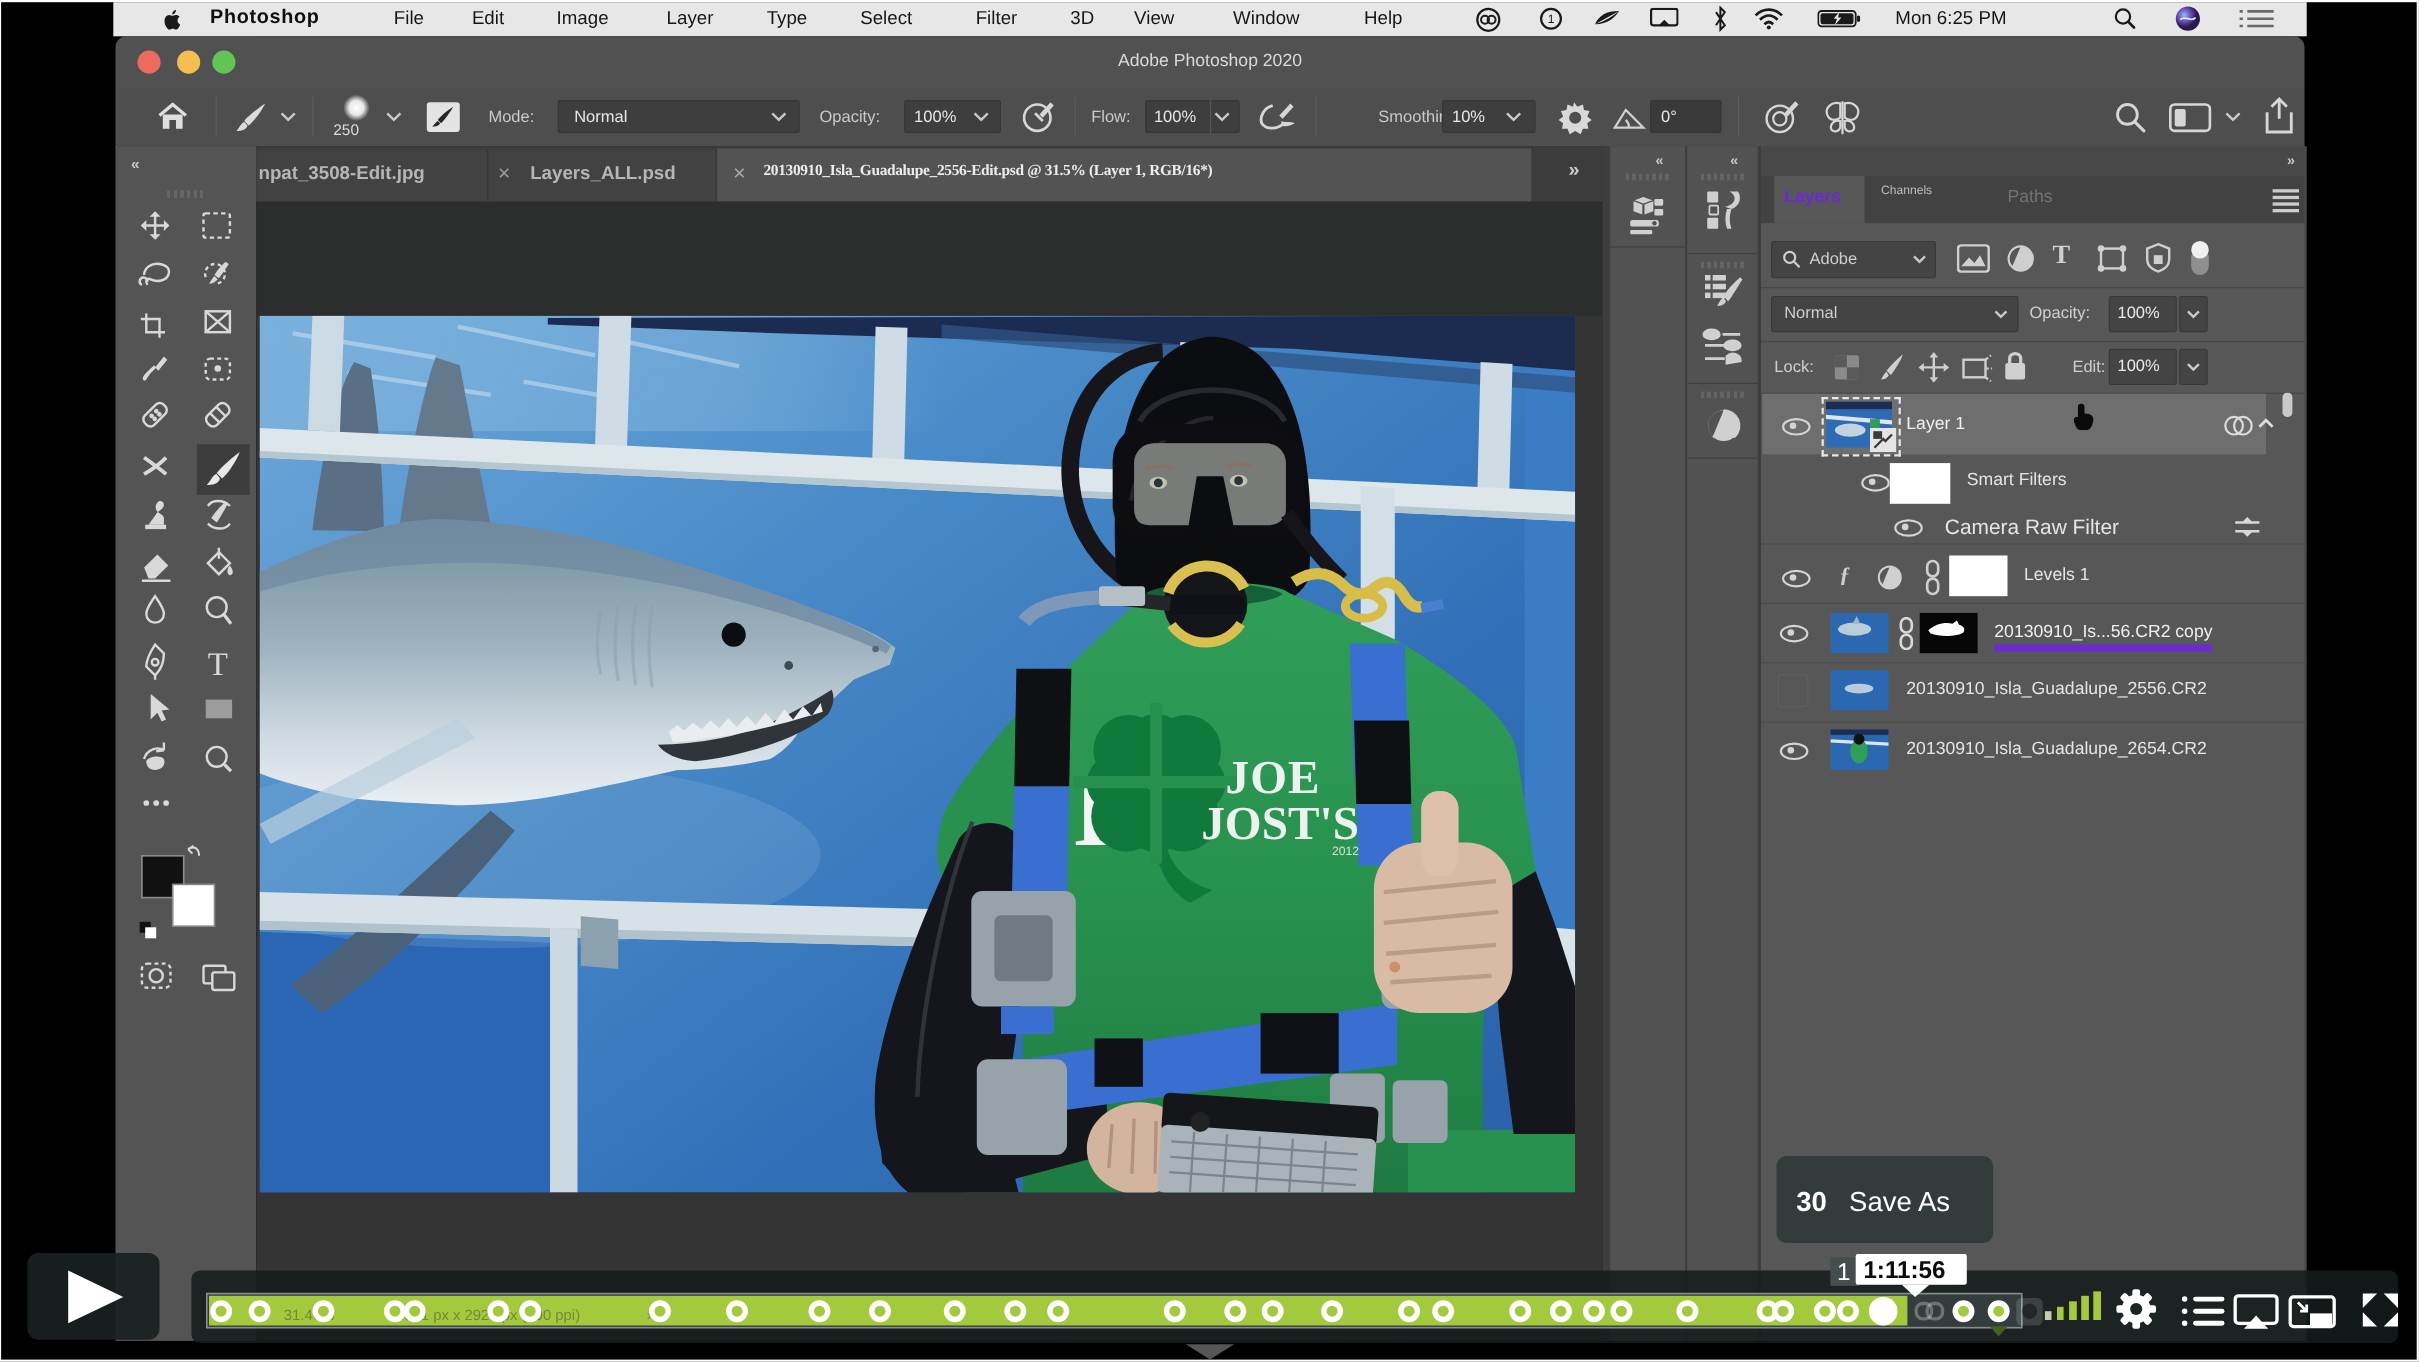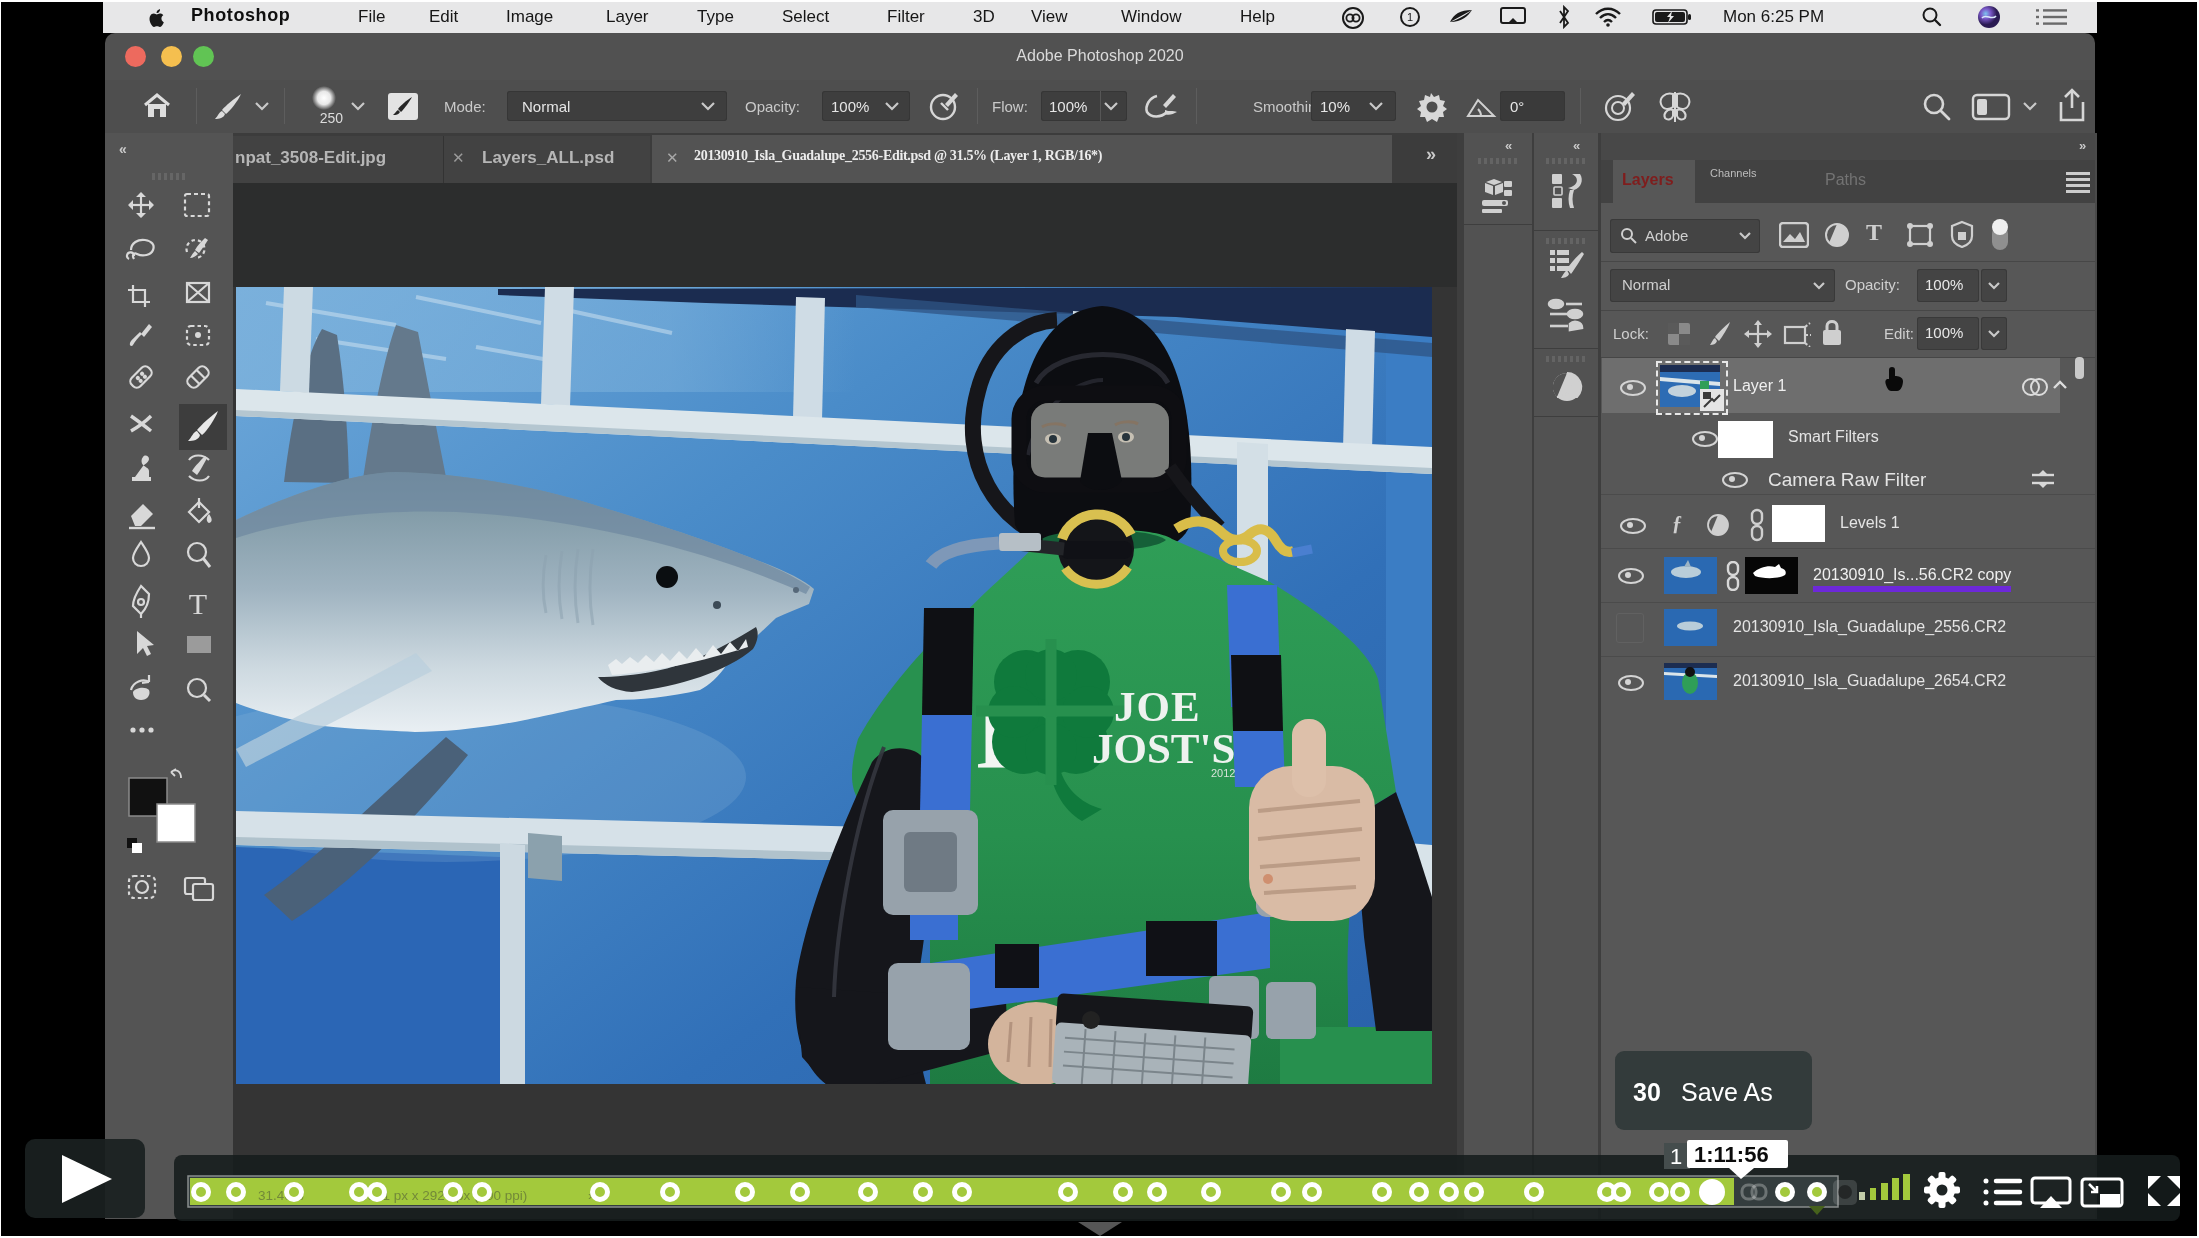--- a/index.html
+++ b/index.html
@@ -136,21 +136,21 @@
   <svg class="abs" style="left:306px;top:85px;" width="36" height="26" viewBox="0 0 36 26">
       <defs>
         <radialGradient id="btip">
           <stop offset="0%" stop-color="#ffffff"></stop>
           <stop offset="55%" stop-color="#e8e8e8"></stop>
           <stop offset="100%" stop-color="#4e4e4e"></stop>
         </radialGradient>
       </defs>
       <circle cx="18" cy="13" r="12" fill="url(#btip)"></circle>
     </svg>
-  <div class="abs" style="left:303px;top:110px;width:40px;text-align:right;color:#dcdcdc;font-size:14px;">250</div>
+  <div class="abs" style="left:303px;top:110px;width:40px;text-align:left;color:#dcdcdc;font-size:14px;">250</div>
   <svg class="abs" style="left:350px;top:101px;" width="16" height="10" viewBox="0 0 16 10">
       <path d="M2 2 L8 8 L14 2" class="chev"></path>
     </svg>
   <svg class="abs" style="left:386px;top:89px;" width="34" height="34" viewBox="0 0 34 34">
       <rect x="2" y="4" width="30" height="27" rx="3" fill="#e3e3e3"></rect>
       <path d="M26 8 C21 11 14 17 12 20 L15 23 C18 20 24 12 26 8 Z" fill="#262626"></path>
       <path d="M12 21 C10 22 9.5 24 7 26 C10 26 13 25.5 14 23 Z" fill="#262626"></path>
     </svg>
   <span class="abs olabel" style="left:444px;">Mode:</span>
   <div class="abs obox" style="left:507px;width:220px;"></div>
@@ -650,21 +650,21 @@
       <path d="M17 3 A14 14 0 0 0 7 27 Z" fill="#525252"></path>
       <path d="M17 3 A14 14 0 0 1 27 27 L7 27 A 14 14 0 0 0 17 3" fill="none" stroke="#d0d0d0" stroke-width="2"></path>
     </svg>
   <div class="abs" style="left:1534px;top:416px;width:64px;height:1px;background:#3e3e3e;"></div>
 
   <div class="abs" style="left:1601px;top:133px;width:494px;height:27px;background:#484848;"></div>
   <div class="abs" style="left:2079px;top:138px;color:#c9c9c9;font-size:13px;font-weight:bold;">»</div>
 
   <div class="abs" style="left:1601px;top:160px;width:494px;height:43px;background:#424242;"></div>
   <div class="abs" style="left:1613px;top:160px;width:82px;height:43px;background:#575757;"></div>
-  <span class="abs" style="left:1622px;top:171px;color:#7f1d1d;font-size:16px;font-weight:bold;">Layers</span>
+  <span class="abs" style="left:1622px;top:171px;color:#6d28d9;font-size:16px;font-weight:bold;">Layers</span>
   <span class="abs" style="left:1710px;top:167px;color:#bdbdbd;font-size:11px;">Channels</span>
   <span class="abs" style="left:1825px;top:171px;color:#737373;font-size:16px;">Paths</span>
   <div class="abs" style="left:2066px;top:172px;width:24px;height:3px;background:#cccccc;box-shadow:0 6px 0 #cccccc,0 12px 0 #cccccc,0 18px 0 #cccccc;"></div>
   <div class="abs" style="left:1601px;top:203px;width:494px;height:1016px;background:#575757;"></div>
 
   <div class="abs pbox" style="left:1610px;top:219px;width:150px;height:34px;"></div>
   <svg class="abs" style="left:1620px;top:227px;" width="18" height="18" viewBox="0 0 18 18">
       <circle cx="7" cy="7" r="5" fill="none" stroke="#cfcfcf" stroke-width="2"></circle>
       <line x1="11" y1="11" x2="16" y2="16" stroke="#cfcfcf" stroke-width="2"></line>
     </svg>

